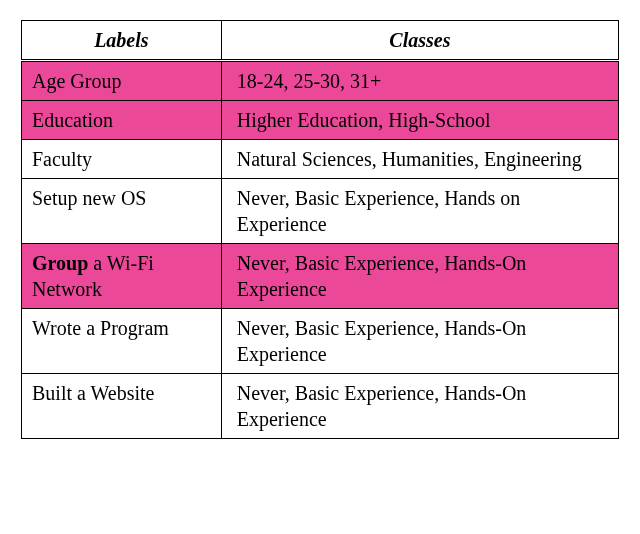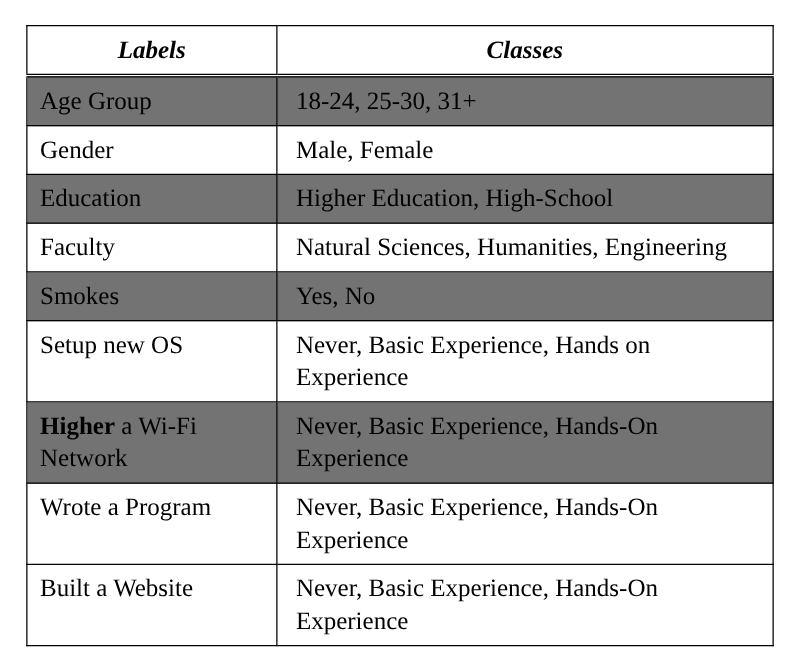--- a/index.html
+++ b/index.html
@@ -33,21 +33,21 @@
       text-align: center;
       background: #ffffff;
     }
     th.labels-header {
       width: 200px;
     }
     th.classes-header {
       width: 398px;
     }
     tr.shaded td {
-      background: #737373;
+      background: #ec4899;
     }
     td.label-cell {
       text-align: left;
     }
     td.class-cell {
       text-align: left;
       padding-left: 15px;
     }
     
     thead th {
@@ -70,42 +70,34 @@
     <tr>
       <th class="labels-header">Labels</th>
       <th class="classes-header">Classes</th>
     </tr>
   </thead>
   <tbody>
     <tr class="shaded">
       <td class="label-cell">Age Group</td>
       <td class="class-cell">18-24, 25-30, 31+</td>
     </tr>
-    <tr>
-      <td class="label-cell">Gender</td>
-      <td class="class-cell">Male, Female</td>
-    </tr>
     <tr class="shaded">
       <td class="label-cell">Education</td>
       <td class="class-cell">Higher Education, High-School</td>
     </tr>
     <tr>
       <td class="label-cell">Faculty</td>
       <td class="class-cell justify-last-left">Natural Sciences, Humanities, Engineering</td>
     </tr>
-    <tr class="shaded">
-      <td class="label-cell">Smokes</td>
-      <td class="class-cell">Yes, No</td>
-    </tr>
     <tr>
       <td class="label-cell">Setup new OS</td>
       <td class="class-cell">Never, Basic Experience, Hands on Experience</td>
     </tr>
     <tr class="shaded">
-      <td class="label-cell"><span class="bold">Higher</span><span> a Wi-Fi Network</span></td>
+      <td class="label-cell"><span class="bold">Group</span><span> a Wi-Fi Network</span></td>
       <td class="class-cell">Never, Basic Experience, Hands-On Experience</td>
     </tr>
     <tr>
       <td class="label-cell">Wrote a Program</td>
       <td class="class-cell">Never, Basic Experience, Hands-On Experience</td>
     </tr>
     <tr>
       <td class="label-cell">Built a Website</td>
       <td class="class-cell">Never, Basic Experience, Hands-On Experience</td>
     </tr>

